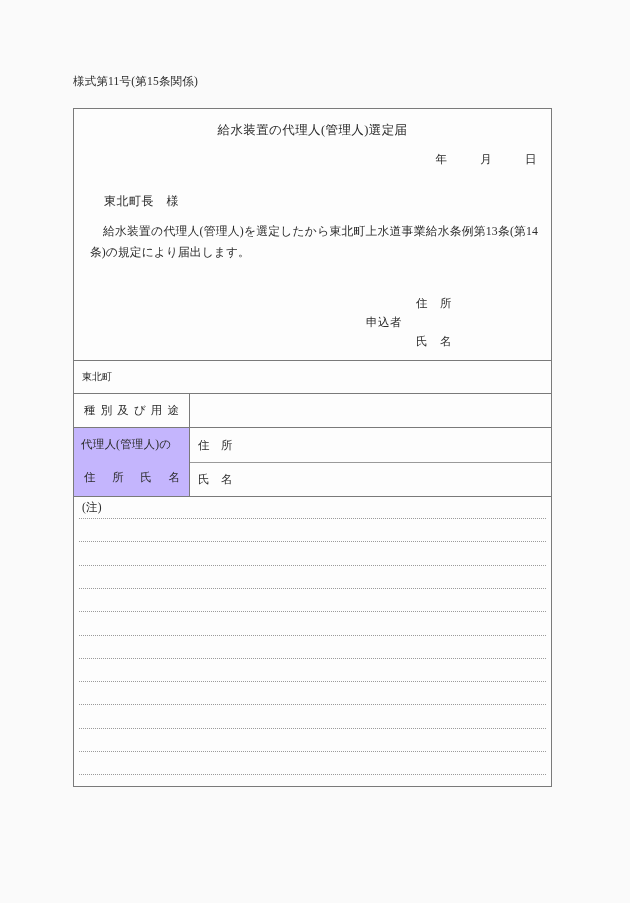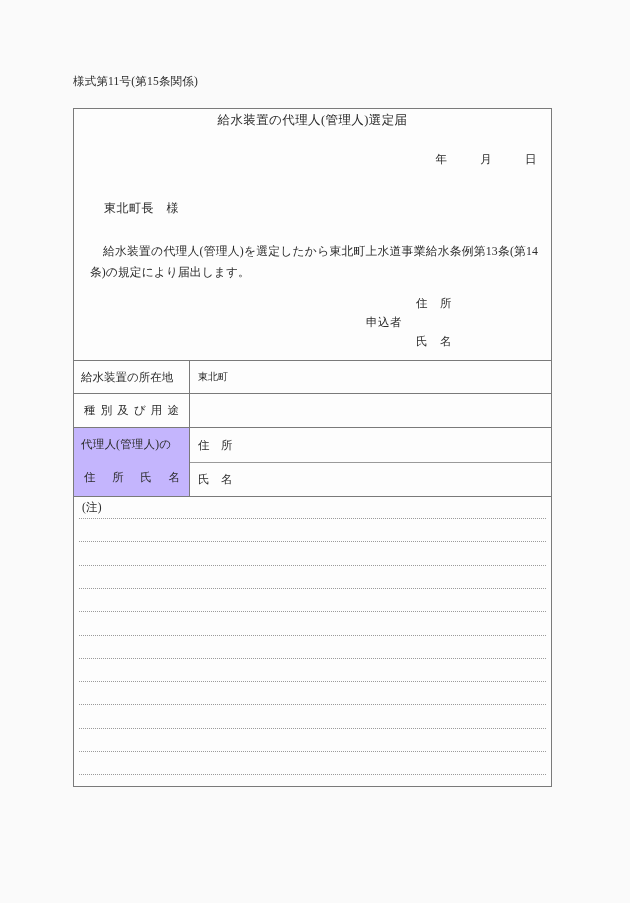--- a/index.html
+++ b/index.html
@@ -49,50 +49,50 @@
   .upper {
     position: absolute;
     left: 0; top: 0;
     width: 100%;
     height: 251px;
   }
 
   .doc-title {
     position: absolute;
     left: 0;
-    top: 3px;
+    top: 13px;
     width: 100%;
     text-align: center;
     font-size: 12.5px;
     letter-spacing: 0.4px;
   }
 
   .date-line {
     position: absolute;
     right: 14px;
     top: 43px;
     font-size: 11.5px;
     letter-spacing: 0.5px;
   }
   .date-line span { display: inline-block; }
   .date-line .g { display: inline-block; width: 26px; }
 
   .addressee {
     position: absolute;
     left: 30px;
-    top: 91px;
+    top: 84px;
     font-size: 12px;
     letter-spacing: 0.5px;
     text-align: right;
   }
 
   .body-text {
     position: absolute;
     left: 16px;
-    top: 132px;
+    top: 112px;
     width: 448px;
     font-size: 11.8px;
     line-height: 1.75;
     text-indent: 13px;
     text-align: justify;
     letter-spacing: 0.05px;
   }
 
   
   .applicant {
@@ -264,21 +264,20 @@
         <div class="addr">住　所</div>
         <div class="label">申込者</div>
         <div class="name">氏　名</div>
       </div>
 
     </div>
 
     <div class="table-area">
 
       <div class="trow r1">
-        <div class="cell-label">給水装置の所在地</div>
         <div class="cell-value">東北町</div>
       </div>
 
       <div class="trow r2">
         <div class="cell-label">
           <span class="spread">
             <span>種</span>
             <span>別</span>
             <span>及</span>
             <span>び</span>

